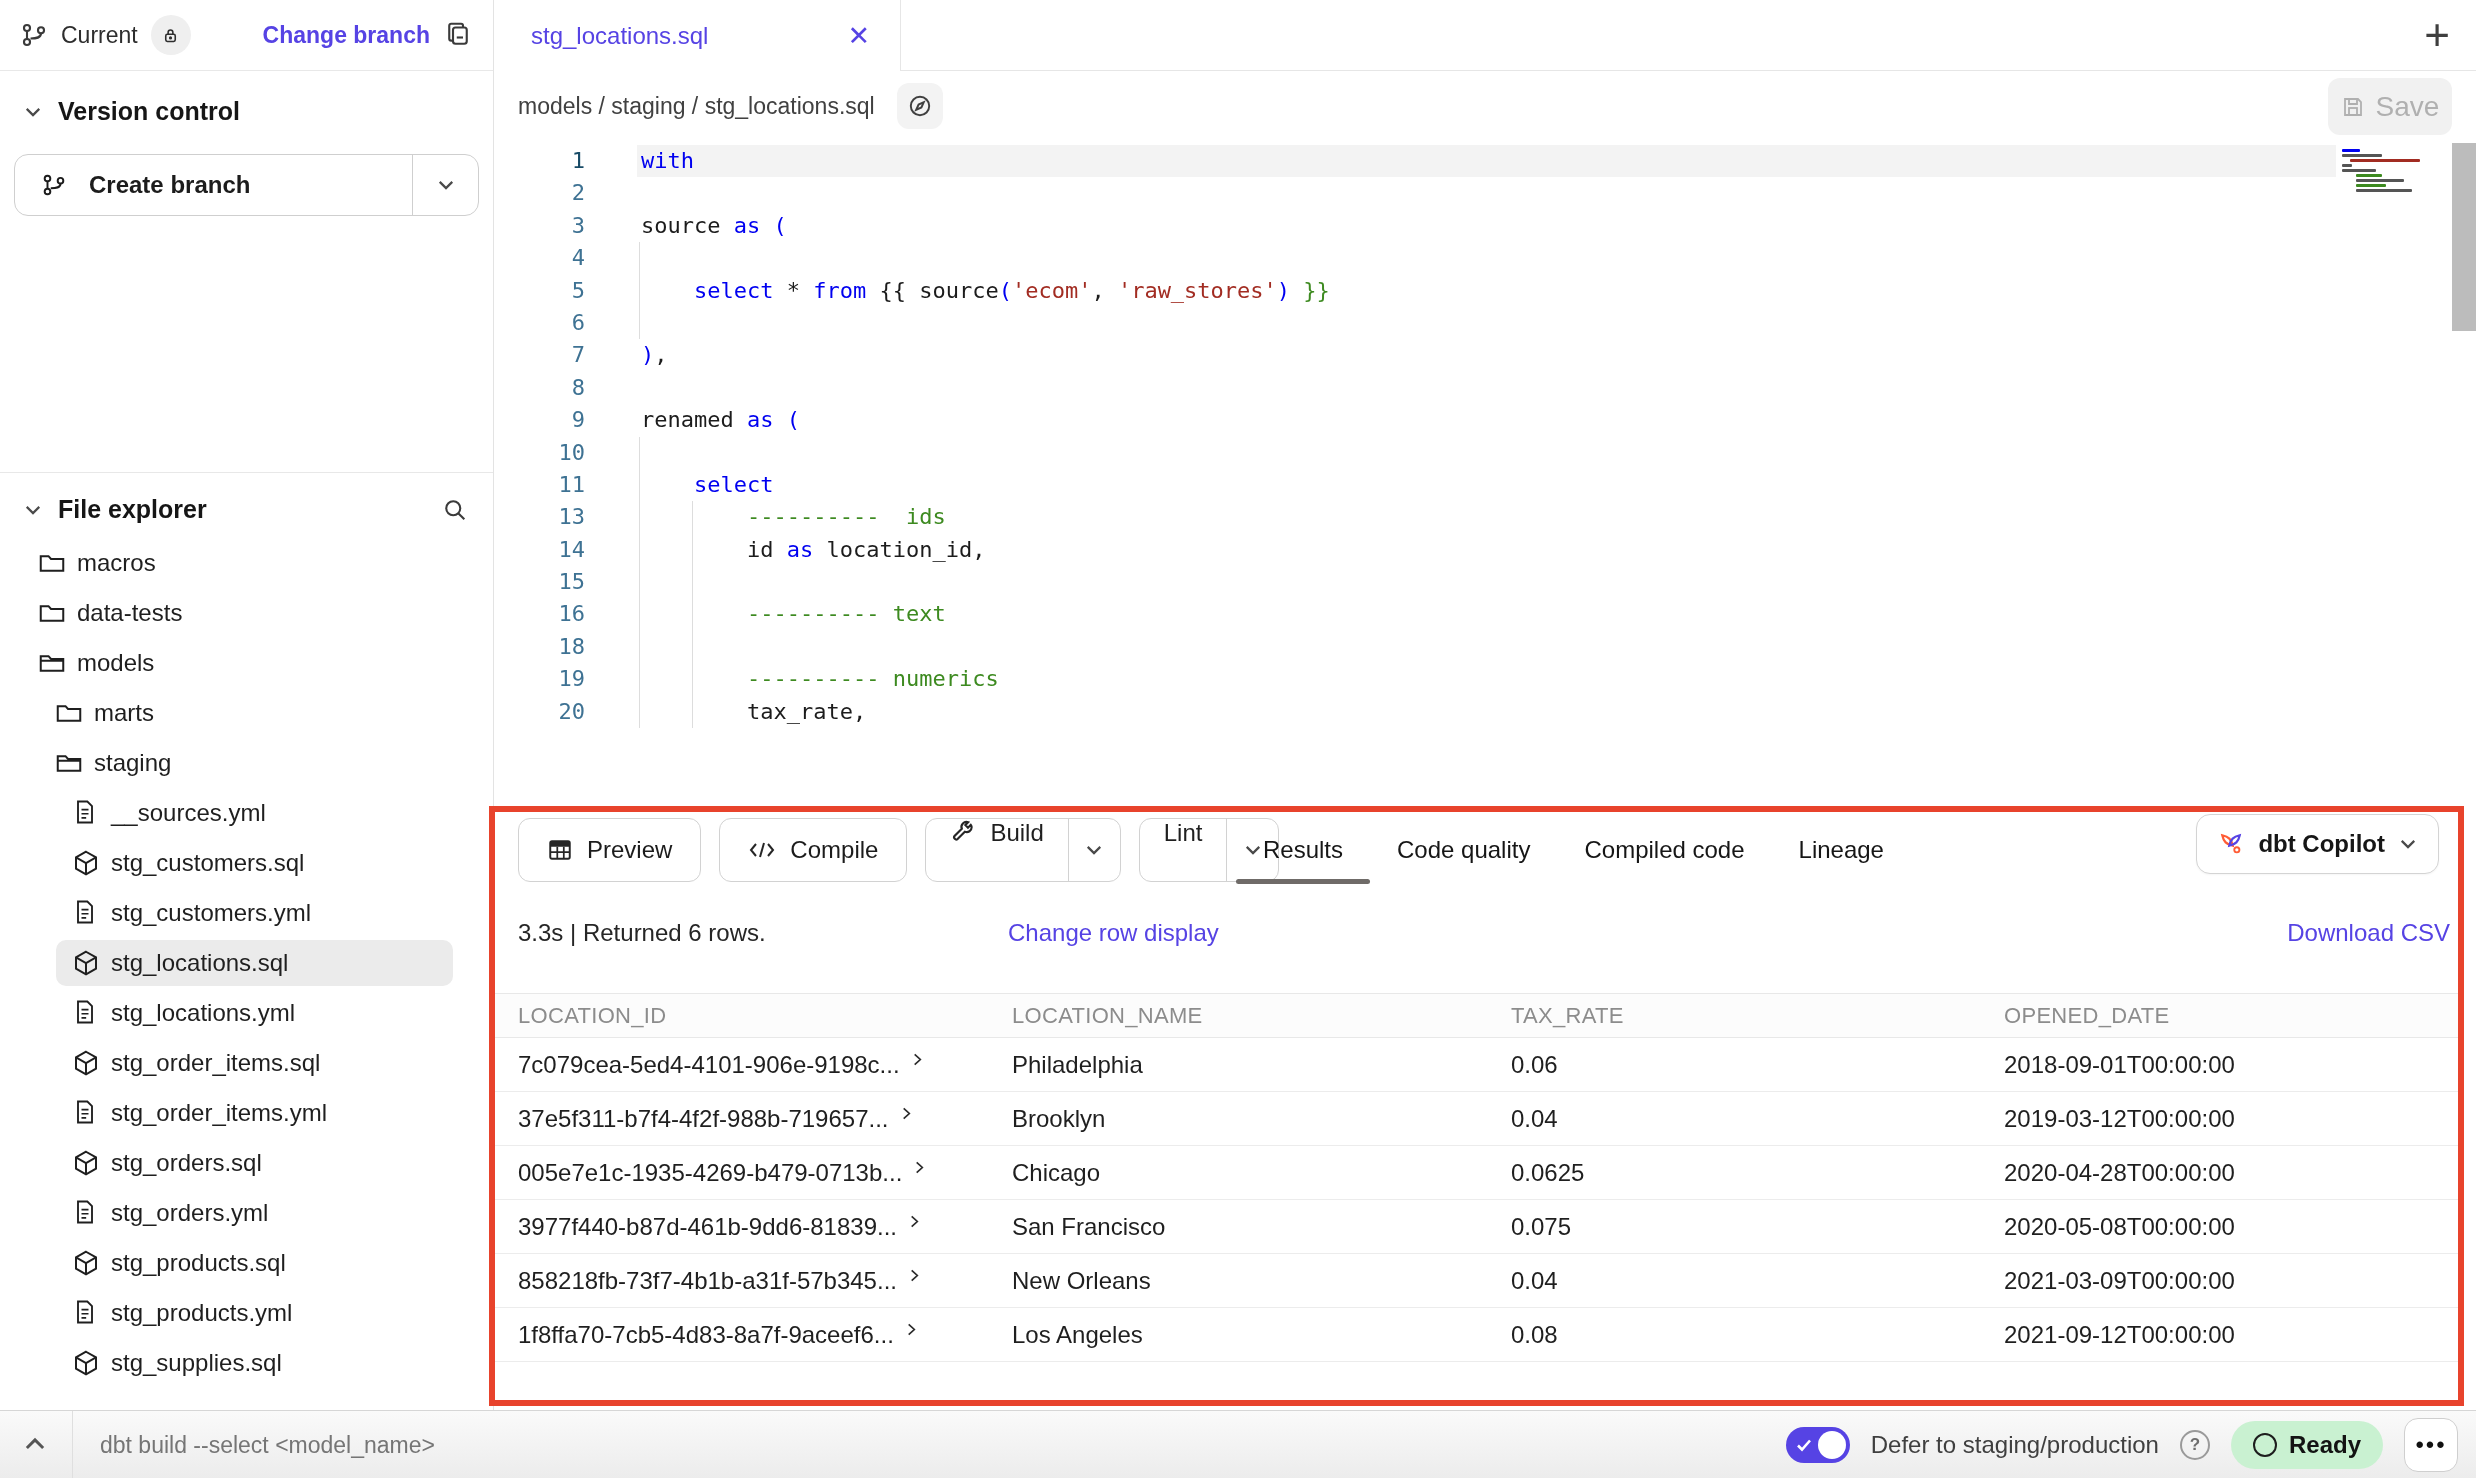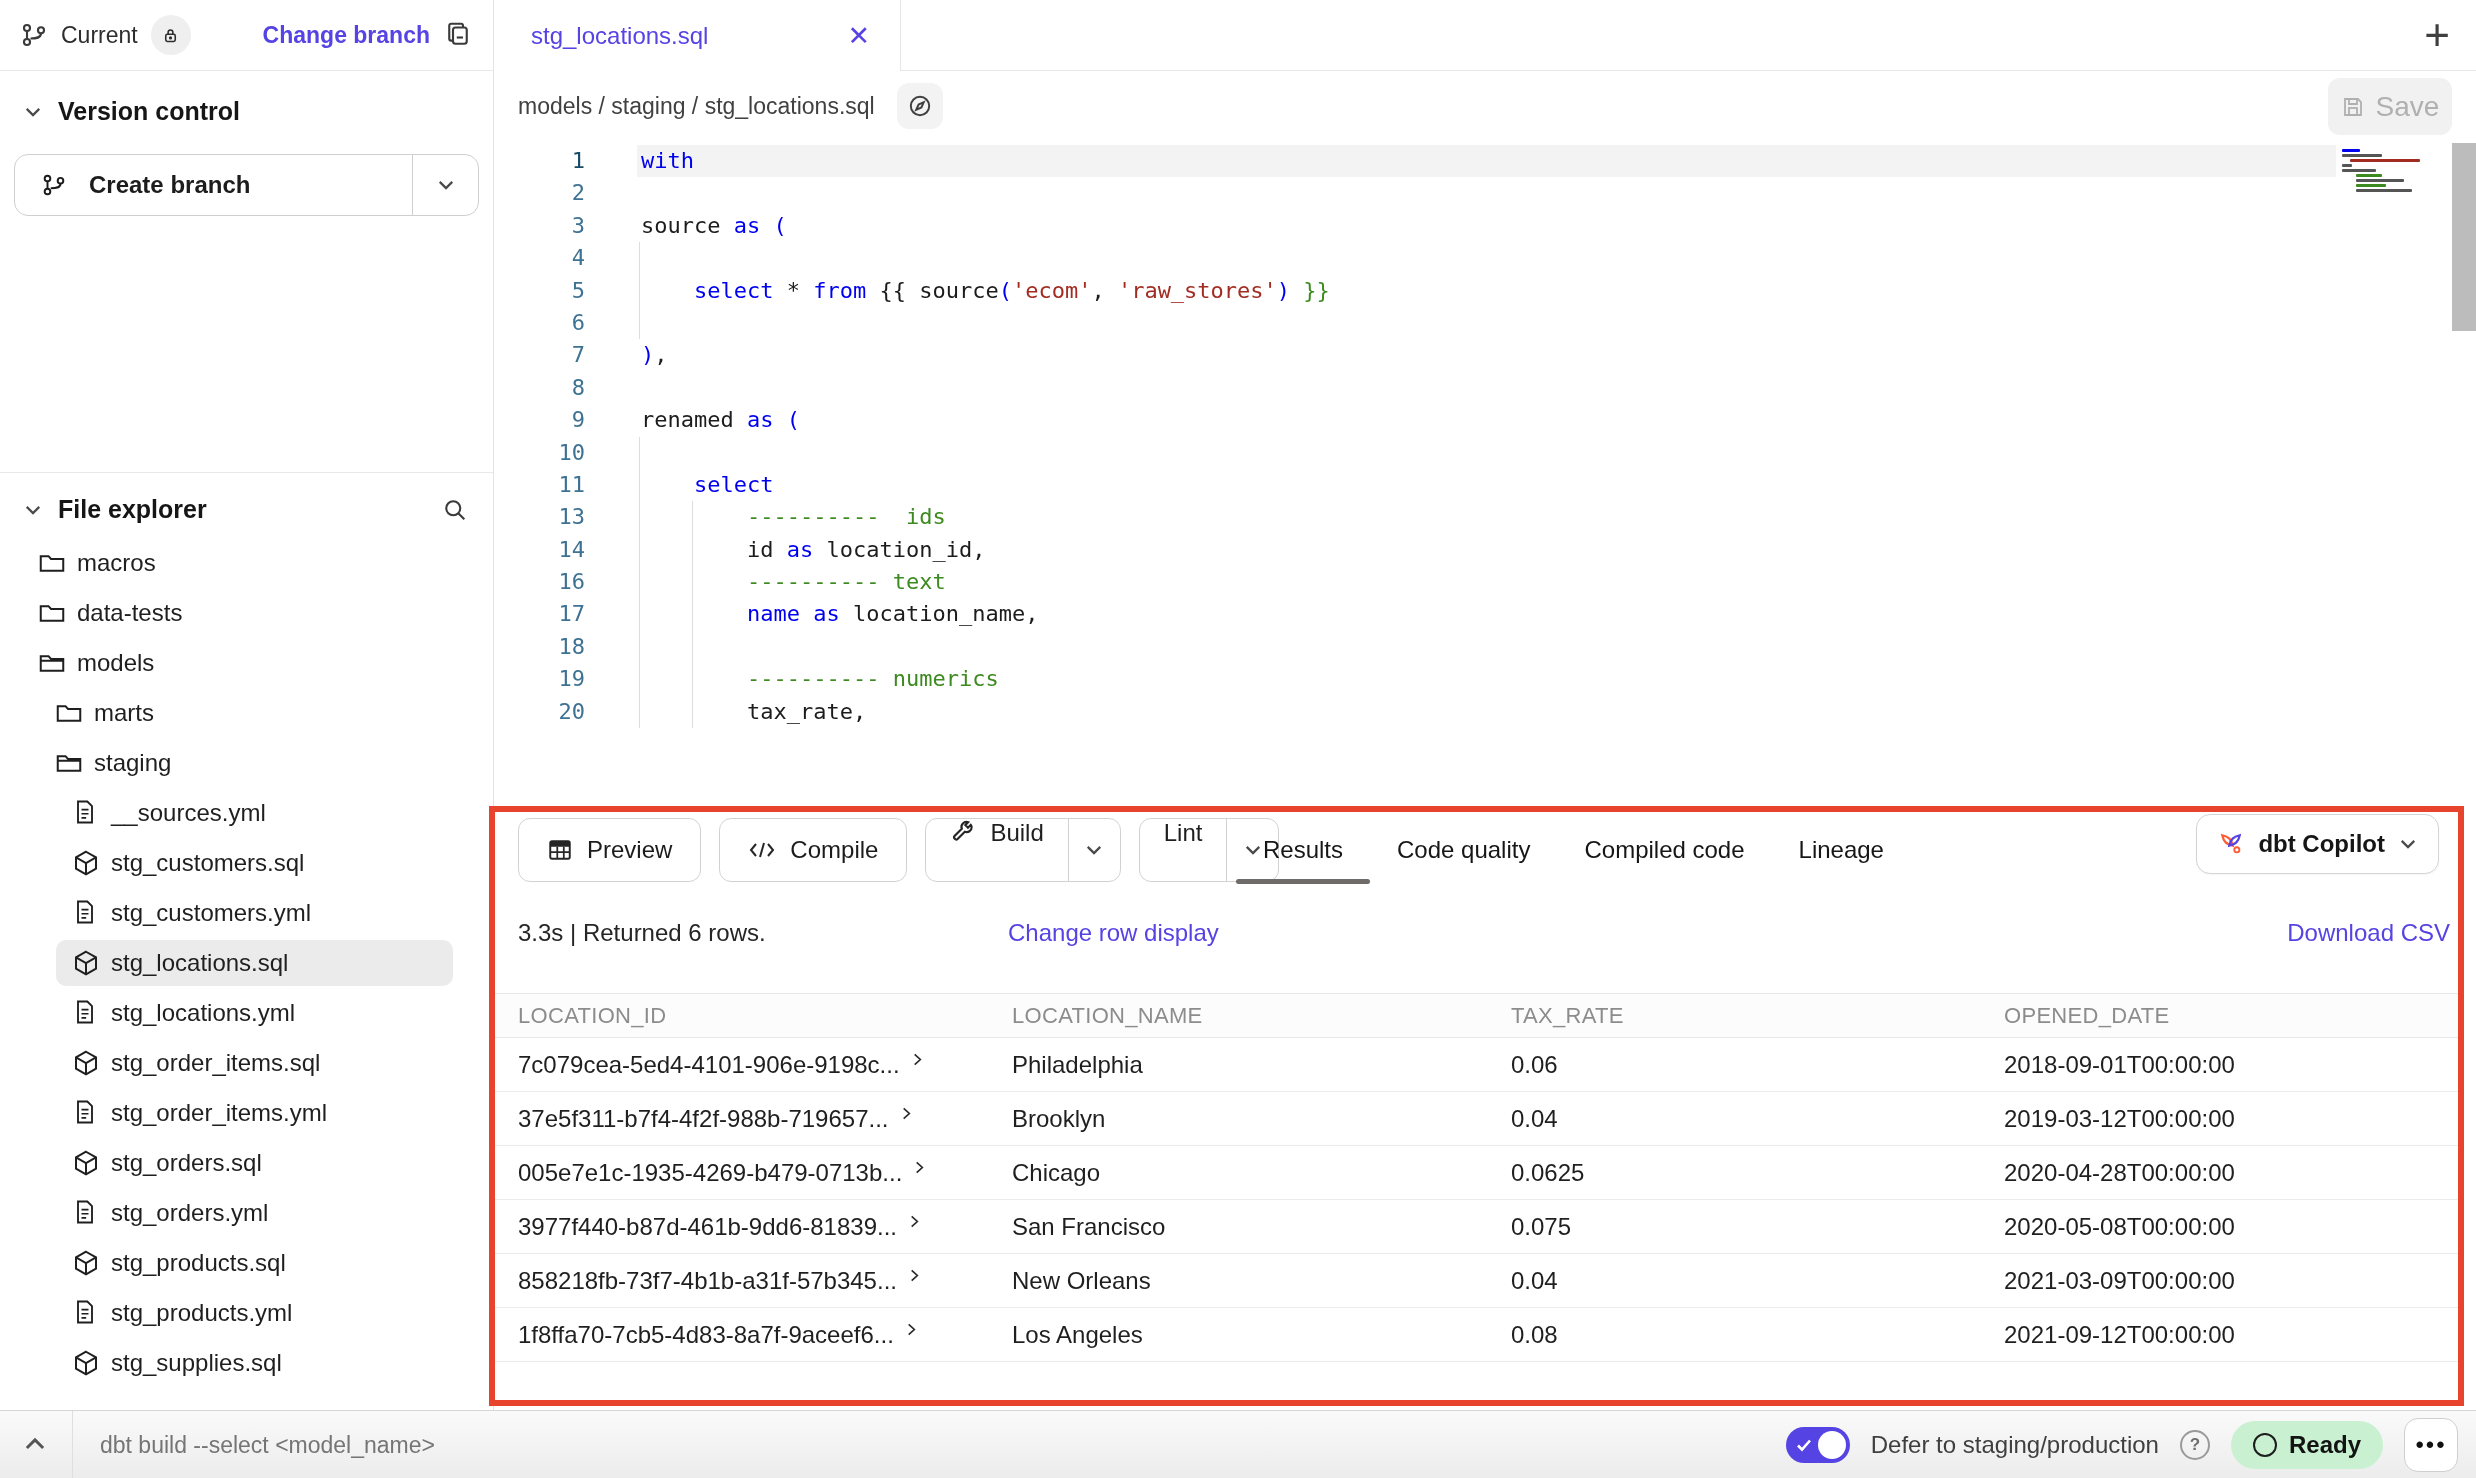--- a/index.html
+++ b/index.html
@@ -419,28 +419,28 @@
         </div>
         <div class="cl">
           <span class="guide" style="left: 144px;"></span>
           <span class="guide" style="left: 197px;"></span>
           <span class="ln">14</span>
           <pre><span class="sg-t">        id </span><span class="sg-k">as</span><span class="sg-t"> location_id,</span></pre>
         </div>
         <div class="cl">
           <span class="guide" style="left: 144px;"></span>
           <span class="guide" style="left: 197px;"></span>
+          <span class="ln">15</span>
+          <pre></pre>
+        </div>
+        <div class="cl">
+          <span class="guide" style="left: 144px;"></span>
+          <span class="guide" style="left: 197px;"></span>
           <span class="ln">16</span>
           <pre><span class="sg-t">        </span><span class="sg-c">---------- text</span></pre>
-        </div>
-        <div class="cl">
-          <span class="guide" style="left: 144px;"></span>
-          <span class="guide" style="left: 197px;"></span>
-          <span class="ln">17</span>
-          <pre><span class="sg-t">        </span><span class="sg-k">name</span><span class="sg-t"> </span><span class="sg-k">as</span><span class="sg-t"> location_name,</span></pre>
         </div>
         <div class="cl">
           <span class="guide" style="left: 144px;"></span>
           <span class="guide" style="left: 197px;"></span>
           <span class="ln">18</span>
           <pre></pre>
         </div>
         <div class="cl">
           <span class="guide" style="left: 144px;"></span>
           <span class="guide" style="left: 197px;"></span>

